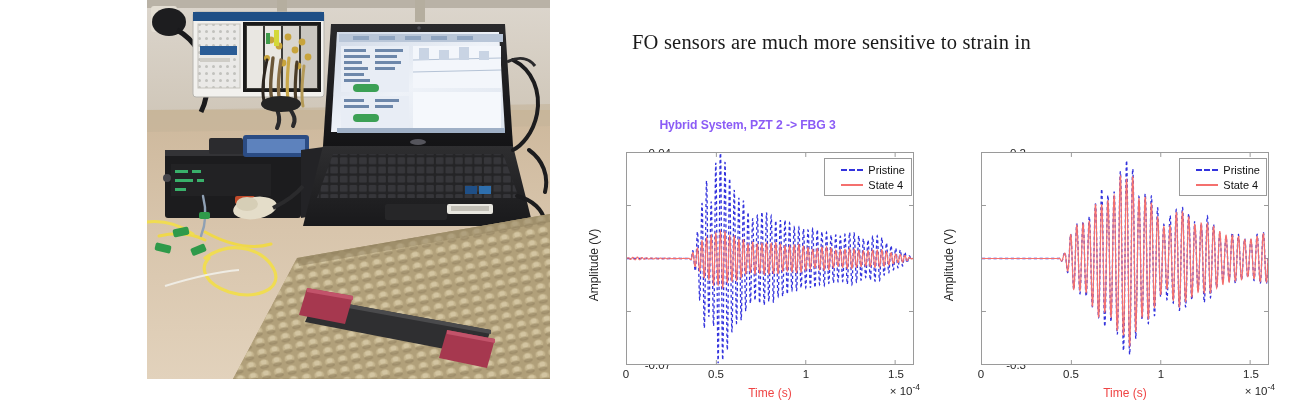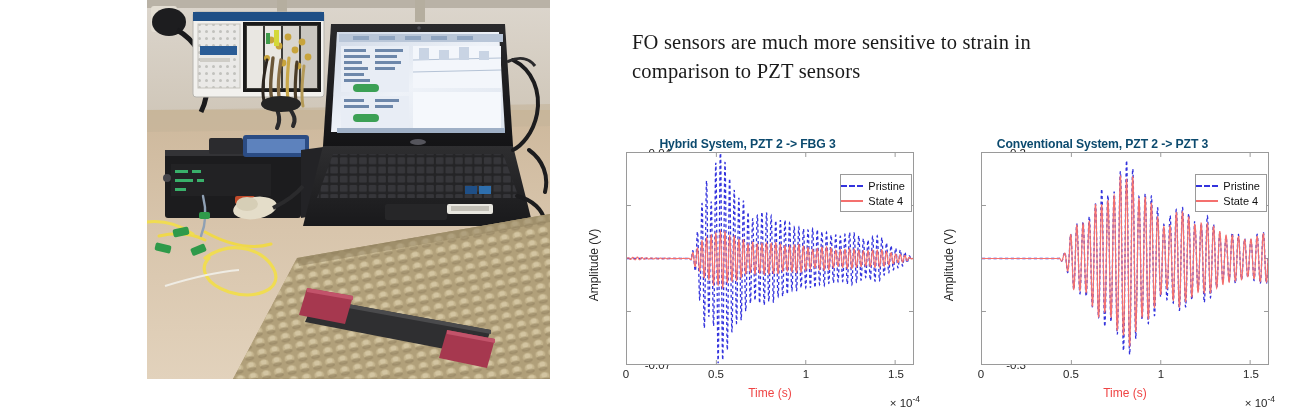--- a/index.html
+++ b/index.html
@@ -52,23 +52,22 @@
   #chart-conventional { left: 930px; }
 
   .chart-title {
     position: absolute;
     top: 0px;
     left: 0;
     width: 100%;
     text-align: center;
     font-size: 12.2px;
     font-weight: bold;
-    color: #0c4a6e;
+    color: #8b5cf6;
     letter-spacing: -0.1px;
-    margin-top: 19px;
   }
 
   .plot-box {
     position: absolute;
     left: 51px;
     top: 34px;
     width: 288px;
     height: 213px;
     border: 1px solid #9a9a9a;
     background: #ffffff;
@@ -117,38 +116,37 @@
     top: 268px;
     left: 51px;
     width: 288px;
     text-align: center;
     font-size: 12px;
     color: #ef4444;
     white-space: nowrap;
   }
   .exponent {
     position: absolute;
-    top: 276px;
+    top: 264px;
     right: 0px;
     font-size: 11.5px;
     color: #262626;
     white-space: nowrap;
   }
   .exponent sup { font-size: 8.5px; }
 
   
   .legend {
     position: absolute;
     top: 40px;
     right: 8px;
     border: 1px solid #9a9a9a;
     background: #ffffff;
-    padding: 3px 6px 3px 0;
+    padding: 3px 6px 3px 16px;
     box-sizing: border-box;
-    margin-top: 16px;
   }
   .legend-row {
     display: flex;
     align-items: center;
     height: 15px;
     white-space: nowrap;
   }
   .legend-swatch {
     width: 22px;
     height: 2px;
@@ -381,21 +379,20 @@
 
       <path d="M300 330 L348 339 L340 368 L292 358 Z" fill="#a6384f"></path>
       <path d="M300 330 L348 339 L348 343 L300 334 Z" fill="#c2536a"></path>
     </g>
     <path d="M86 379 L403 379" stroke="#8d7d5c" stroke-width="1" opacity="0.4"></path>
   </svg>
 </div>
 
 <div id="headline">
   <span class="line">FO sensors are much more sensitive to strain in</span>
-  <span class="line">comparison to PZT sensors</span>
 </div>
 
 <div class="chart-figure" id="chart-hybrid">
   <div class="chart-title">Hybrid System, PZT 2 -&gt; FBG 3</div>
 
   <div class="ytick" style="top:35px">0.04</div>
   <div class="ytick" style="top:88px">0.02</div>
   <div class="ytick" style="top:141px">0</div>
   <div class="ytick" style="top:194px">-0.02</div>
   <div class="ytick" style="top:247px">-0.07</div>
@@ -442,21 +439,20 @@
       <span class="legend-label">Pristine</span>
     </div>
     <div class="legend-row">
       <span class="legend-swatch swatch-solid"></span>
       <span class="legend-label">State 4</span>
     </div>
   </div>
 </div>
 
 <div class="chart-figure" id="chart-conventional">
-  <div class="chart-title">Conventional System, PZT 2 -&gt; PZT 3</div>
 
   <div class="ytick" style="top:35px">0.2</div>
   <div class="ytick" style="top:88px">0.1</div>
   <div class="ytick" style="top:141px">0</div>
   <div class="ytick" style="top:194px">-0.1</div>
   <div class="ytick" style="top:247px">-0.3</div>
 
   <div class="xtick" style="left:51px">0</div>
   <div class="xtick" style="left:141px">0.5</div>
   <div class="xtick" style="left:231px">1</div>

